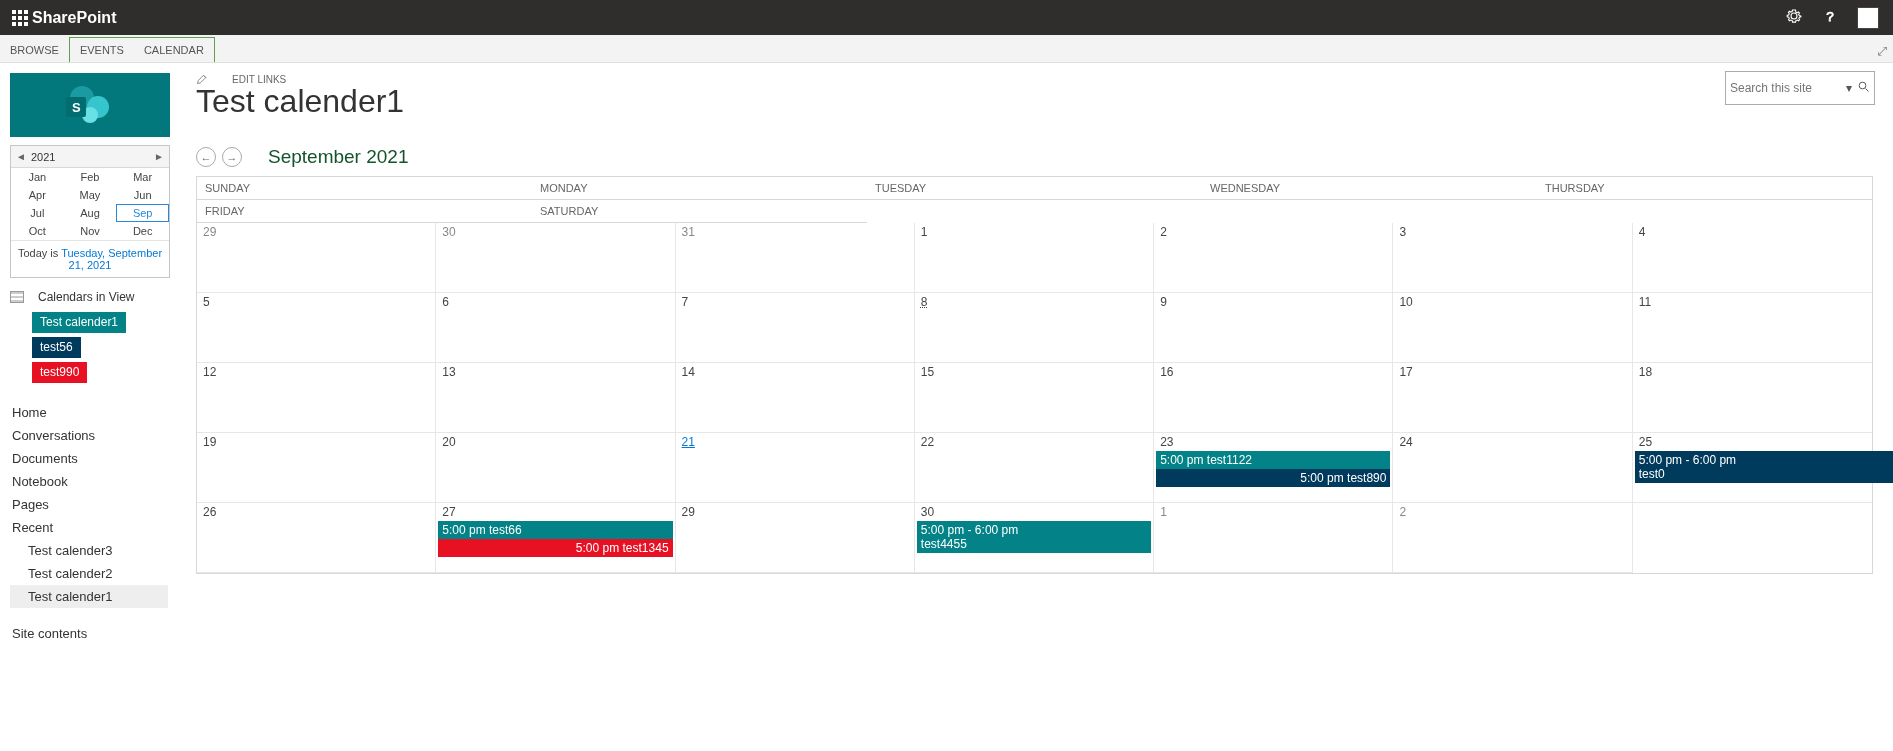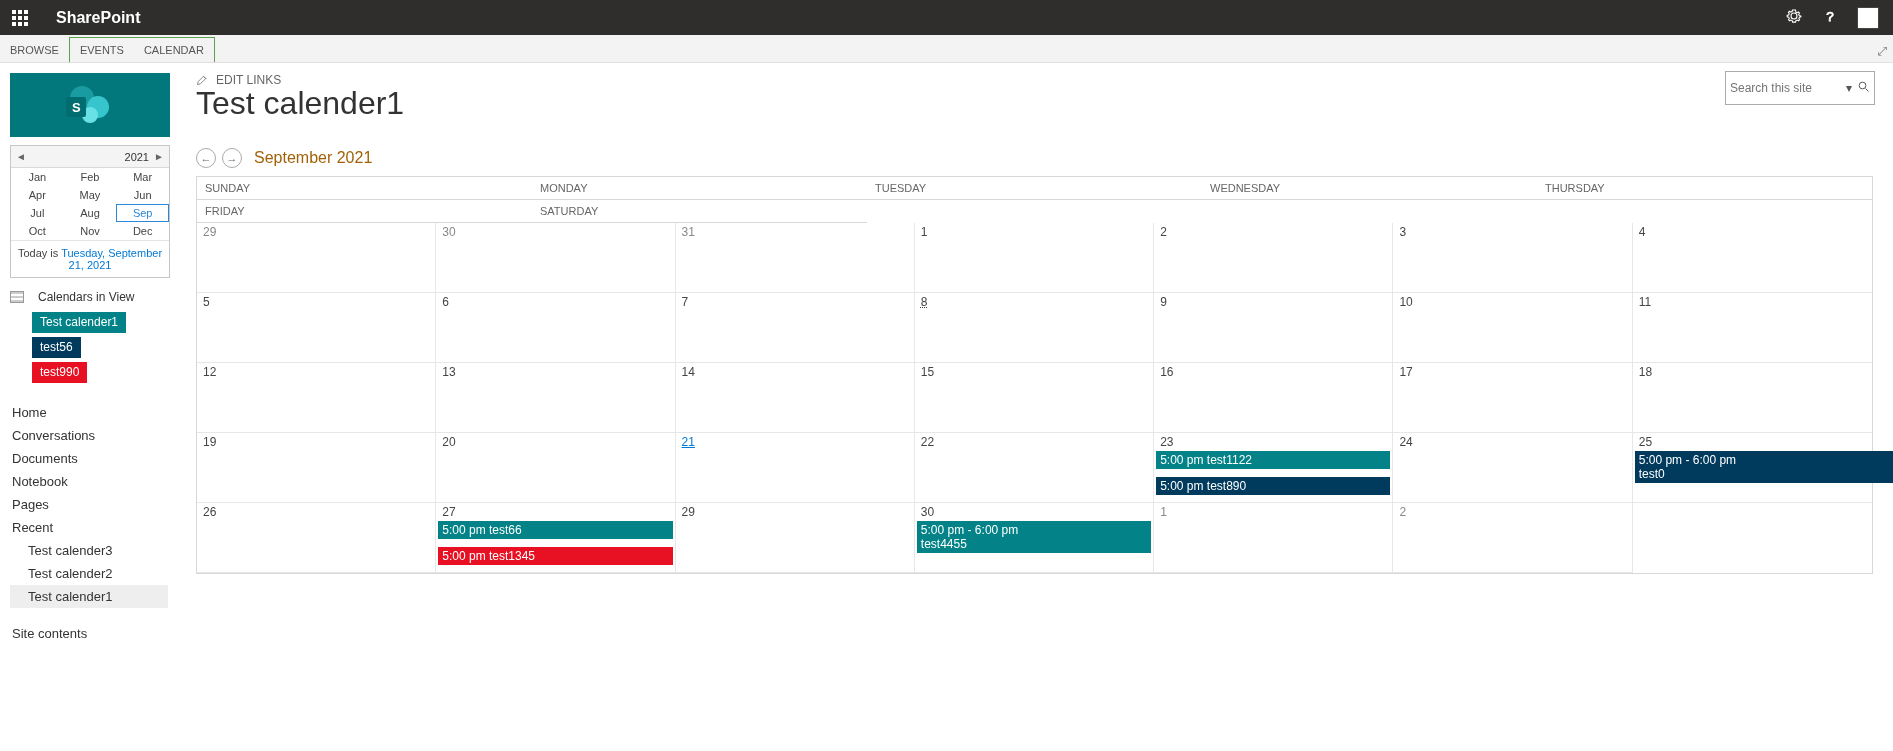--- a/index.html
+++ b/index.html
@@ -1,20 +1,20 @@
 <!DOCTYPE html>
 <html><head>
 <meta charset="utf-8">
 <style>
 * { margin:0; padding:0; box-sizing:border-box; }
 body { font-family:"Segoe UI",Arial,sans-serif; font-size:13px; color:#333; background:#fff; width:1893px; }
 
 
 .suitebar { background:#2f2e2d; height:35px; display:flex; align-items:center; color:#fff; padding:0 8px; justify-content:space-between; }
-.suitebar-left { display:flex; align-items:center; gap:24px; }
+.suitebar-left { display:flex; align-items:center; gap:0; }
 .waffle { display:grid; grid-template-columns:repeat(3,4px); grid-template-rows:repeat(3,4px); gap:2px; cursor:pointer; padding:4px; }
 .waffle span { background:#fff; width:4px; height:4px; }
 .suitebar-title { font-size:16px; font-weight:600; }
 .suitebar-right { display:flex; align-items:center; gap:18px; padding-right:6px; }
 .gear,.help,.avatar-box { cursor:pointer; }
 .gear svg,.help svg { width:18px; height:18px; fill:#fff; stroke:#fff; }
 .avatar-box { width:22px; height:22px; background:#fff; border:1px solid #444; }
 
 
 .ribbon { background:#f3f3f3; border-bottom:1px solid #e0e0e0; height:28px; display:flex; align-items:flex-end; padding-left:0; position:relative; }
@@ -29,66 +29,66 @@
 .maincol { flex:1; padding:6px 20px 10px 18px; position:relative; }
 
 
 .sitelogo { width:160px; height:64px; background:#03787c; display:flex; align-items:center; justify-content:center; margin-bottom:8px; cursor:pointer; }
 .sitelogo svg { width:60px; height:44px; }
 
 
 .yearpicker { border:1px solid #c6c6c6; width:160px; margin-bottom:12px; }
 .yp-head { display:flex; align-items:center; justify-content:space-between; background:#f4f4f4; border-bottom:1px solid #d9d9d9; height:22px; font-size:11px; }
 .yp-arrow { width:20px; text-align:center; cursor:pointer; color:#666; font-size:10px; }
-.yp-year { flex:1; text-align:right; cursor:pointer; }
+.yp-year { flex:1; text-align:left; cursor:pointer; }
 .yp-grid { display:grid; grid-template-columns:repeat(3,1fr); }
 .yp-cell { text-align:center; font-size:11px; padding:3px 0; cursor:pointer; color:#444; }
 .yp-cell.sel { border:1px solid #2b88d8; color:#2b88d8; padding:2px 0; }
 .yp-today { font-size:11px; text-align:center; padding:6px 4px; color:#444; border-top:1px solid #e4e4e4; }
 .yp-today a { color:#0078d4; text-decoration:none; }
 
 
 .civ-head { display:flex; align-items:center; gap:14px; font-size:12px; margin:6px 0 8px 0; }
 .civ-icon { width:14px; height:12px; background:repeating-linear-gradient(#ccc,#ccc 2px,#fff 2px,#fff 4px); border:1px solid #999; }
 .cal-chip { color:#fff; font-size:12px; padding:3px 8px 4px 8px; margin:0 0 4px 22px; width:fit-content; cursor:pointer; }
 
 
 .leftnav { margin-top:18px; }
 .leftnav-item { font-size:13px; color:#333; padding:4px 0 4px 2px; cursor:pointer; }
 .leftnav-sub { padding-left:18px; font-size:13px; color:#333; cursor:pointer; padding-top:4px; padding-bottom:4px; }
 .leftnav-sub.active { background:#eee; }
 
 
-.editlinks { display:flex; align-items:center; gap:8px; color:#666; font-size:12px; cursor:pointer; margin-top:4px; }
+.editlinks { display:flex; align-items:center; gap:24px; color:#666; font-size:10px; cursor:pointer; margin-top:4px; }
 .editlinks svg { width:12px; height:12px; }
 .page-title { font-size:32px; font-weight:300; color:#333; margin-top:-2px; }
 
 .searchbox { position:absolute; right:18px; top:8px; width:150px; height:34px; border:1px solid #ababab; display:flex; align-items:center; padding:0 4px; font-size:12px; color:#888; }
 .searchbox input { border:none; outline:none; font-size:12px; width:100px; color:#555; }
 .searchbox .sb-tools { margin-left:auto; display:flex; gap:6px; color:#555; cursor:pointer; }
 
 
 .calnav { display:flex; align-items:center; gap:6px; margin-top:26px; margin-bottom:8px; }
 .navcircle { width:20px; height:20px; border:1px solid #aaa; border-radius:50%; display:flex; align-items:center; justify-content:center; font-size:11px; color:#666; cursor:pointer; }
-.calnav-label { font-size:16px; color:#a16207; margin-left:6px; }
+.calnav-label { font-size:19px; color:#14532d; margin-left:20px; }
 
 
 .calgrid { border:1px solid #d8d8d8; }
 .cg-head { display:grid; grid-template-columns:repeat(5,1fr); }
 .cg-head div { font-size:11px; color:#666; padding:5px 8px; text-transform:uppercase; border-bottom:1px solid #d8d8d8; }
 .cg-body { display:grid; grid-template-columns:repeat(7,1fr); grid-auto-rows:70px; }
 .cg-cell { border-right:1px solid #e7e7e7; border-bottom:1px solid #e7e7e7; padding:2px 6px; font-size:12px; position:relative; overflow:visible; }
 .cg-cell:nth-child(7n){ border-right:none; }
 .cg-date { color:#444; }
 .cg-date.dim { color:#888; }
 .cg-date.today { color:#0078d4; text-decoration:underline; }
 .cg-date.dotted { text-decoration:underline dotted; }
 .evt { position:absolute; left:2px; right:2px; color:#fff; font-size:12px; padding:2px 4px; white-space:nowrap; overflow:hidden; cursor:pointer; line-height:1.2; }
 .evt.row0 { top:18px; }
-.evt.row1 { top:44px; }
+.evt.row1 { top:36px;text-align:right; }
 
 .cg-body .lastrow { min-height:54px; }
 </style>
 </head>
 <body>
 
 <div class="suitebar">
   <div class="suitebar-left">
     <div class="waffle">
       <span></span>

